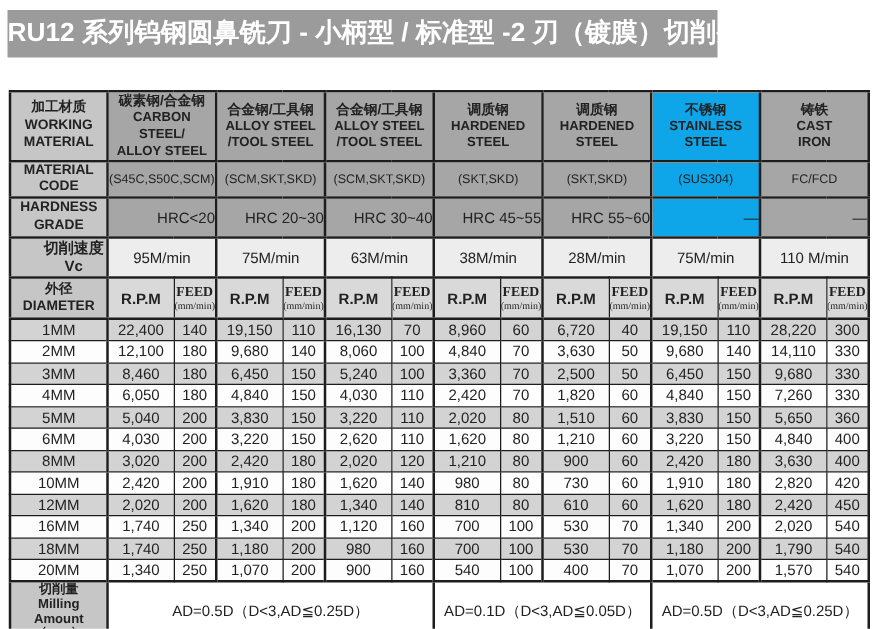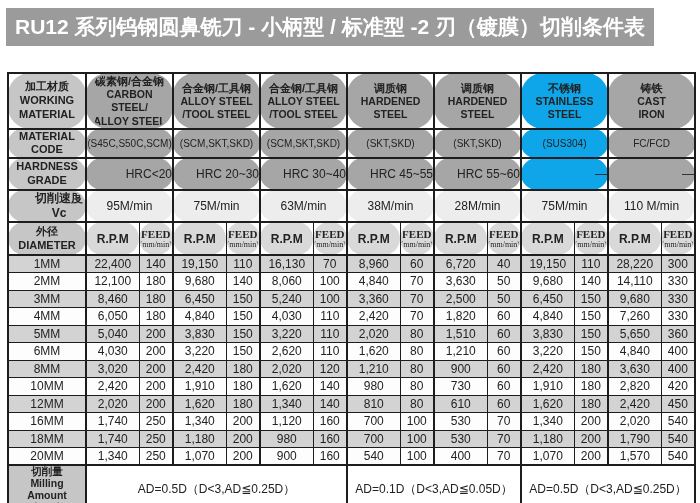--- a/index.html
+++ b/index.html
@@ -3,35 +3,35 @@
 <meta charset="utf-8">
 <style>
   * { box-sizing: border-box; }
   html,body { margin:0; padding:0; }
   body {
     width:700px; height:503px; position:relative;
     background:#ffffff; color:#222;
     font-family:"Liberation Sans","DejaVu Sans",sans-serif;
   }
   .title-bar {
-    position:absolute; left:6px; top:8px; width:648px; height:38px;
+    position:absolute; left:6px; top:8px; width:568px; height:38px;
     background:#9b9b9b; color:#ffffff; font-weight:bold;
     font-size:21px; line-height:38px; text-align:center; white-space:nowrap;
   }
   table.cond {
     position:absolute; left:7px; top:72px; width:687px;
     border-collapse:collapse; table-layout:fixed;
     border:2px solid #1d1d1d;
   }
   th, td {
     border:1px solid #1d1d1d; padding:0; margin:0;
     text-align:center; vertical-align:middle; font-weight:normal; overflow:hidden;
   }
   .pre { white-space:pre-line; }
-  .hdr th, .hdr td { border-top-width:2px; border-bottom-width:2px;border-radius:22px; }
+  .hdr th, .hdr td { border-top-width:2px; border-bottom-width:2px; }
   .gs { border-left-width:2px !important; }
   .left-label { background:#c6c6c6; font-size:11px; font-weight:bold; line-height:1.25; }
   .r-mat { height:46px; }
   .mat-cell { background:#a6a6a6; }
   .mat-cell .cn { font-size:11px; font-weight:bold; line-height:1.3; }
   .mat-cell .en { font-size:10.5px; font-weight:bold; line-height:1.25; white-space:pre-line; }
   .r-code { height:28px; }
   .code-cell { background:#a6a6a6; font-size:10px; }
   .r-hard { height:32px; }
   .hard-cell { background:#a6a6a6; font-size:12px;text-align:right; }

